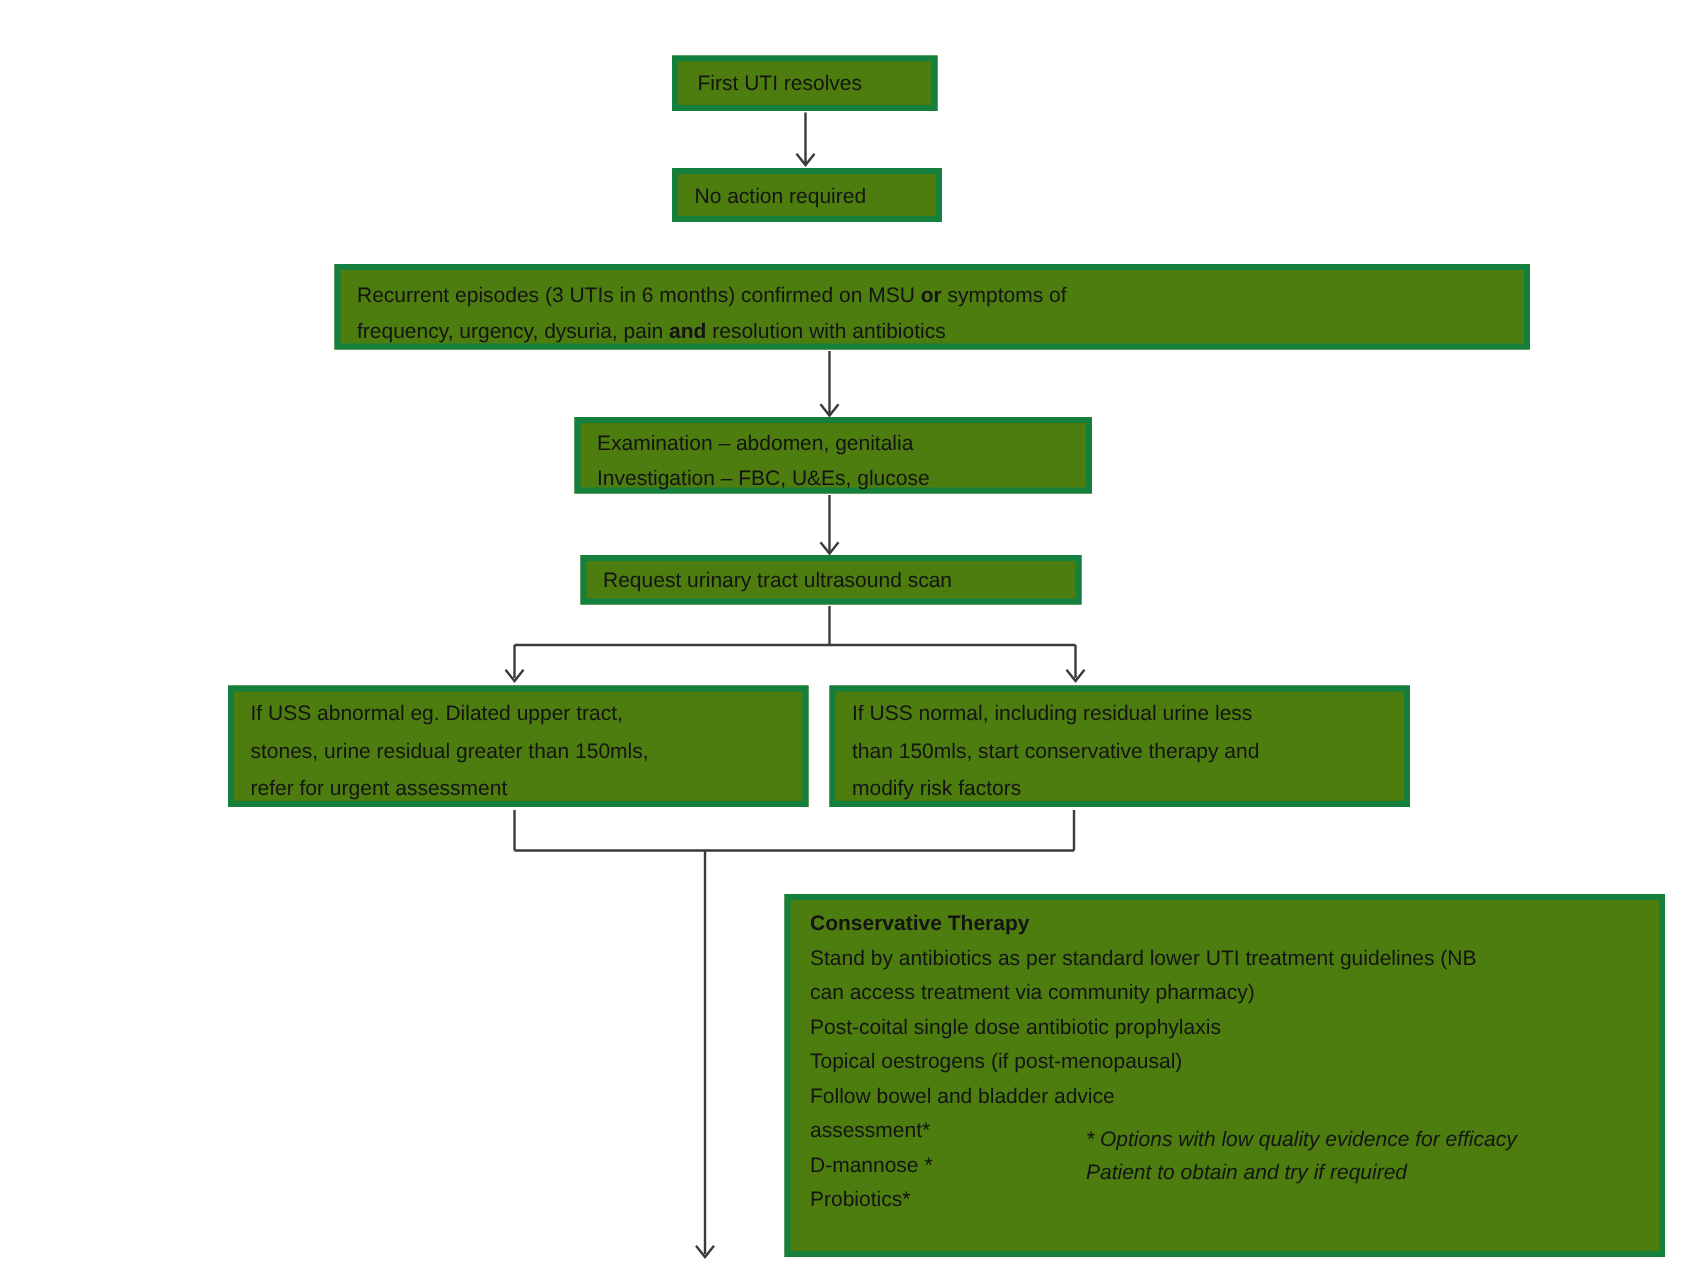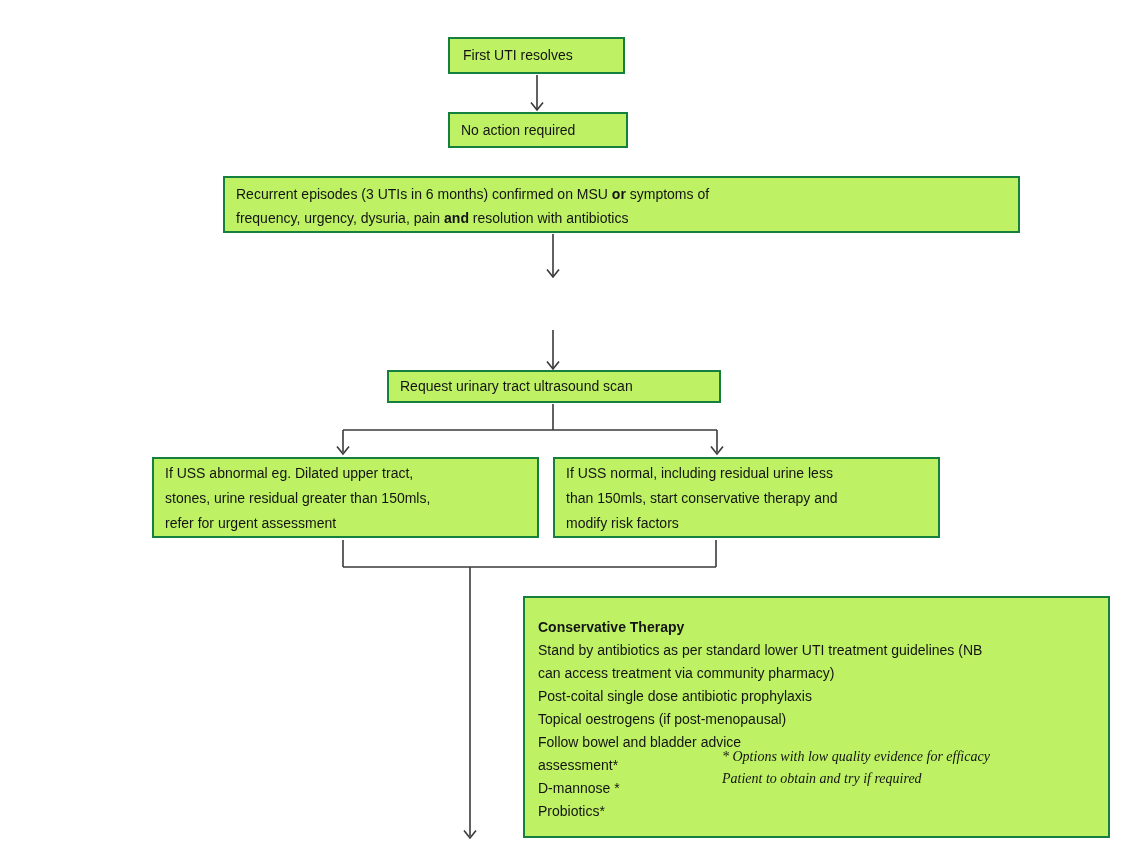--- a/index.html
+++ b/index.html
@@ -22,47 +22,46 @@
     stroke-width: 1.6;
     fill: none;
   }
   .wires .bracket {
     stroke: #303030;
     stroke-width: 1.4;
   }
   .box {
     position: absolute;
     box-sizing: border-box;
-    border: 2px solid #15803d;
-    background: #bef264;
+    border: 4px solid #15803d;
+    background: #4d7c0f;
     font-size: 14px;
     line-height: 23px;
     color: #141414;
   }
   .v-center { display: flex; align-items: center; }
   .box-first-uti   { left: 448px; top: 37px;  width: 177px; height: 37px; padding-left: 13px; }
   .box-no-action   { left: 448px; top: 112px; width: 180px; height: 36px; padding-left: 11px; }
   .box-recurrent   { left: 223px; top: 176px; width: 797px; height: 57px; padding: 4px 0 0 11px; line-height: 24px; }
   .box-examination { left: 383px; top: 278px; width: 345px; height: 51px; padding: 2px 0 0 11px; }
   .box-request     { left: 387px; top: 370px; width: 334px; height: 33px; padding-left: 11px; }
   .box-abnormal    { left: 152px; top: 457px; width: 387px; height: 81px; padding: 2px 0 0 11px; line-height: 25px; }
   .box-normal      { left: 553px; top: 457px; width: 387px; height: 81px; padding: 2px 0 0 11px; line-height: 25px; }
-  .box-conservative{ left: 523px; top: 596px; width: 587px; height: 242px; padding: 18px 0 0 13px; line-height: 23px; }
+  .box-conservative{ left: 523px; top: 596px; width: 587px; height: 242px; padding: 4px 0 0 13px; line-height: 23px; }
   .box b { font-weight: bold; }
   .cons-title { font-weight: bold; }
   .line { white-space: nowrap; }
   .footnote {
     position: absolute;
     left: 197px;
     top: 148px;
     font-style: italic;
     font-size: 14px;
     line-height: 22px;
     white-space: nowrap;
-    font-family: Liberation Serif, serif;
   }
   .footnote .indent { }
 </style>
 </head>
 <body>
 
 <div class="canvas">
 
   <svg class="wires" viewBox="0 0 1131 851" xmlns="http://www.w3.org/2000/svg">
 
@@ -109,20 +108,24 @@
 
   <div class="box box-no-action v-center">
     <span>No action required</span>
   </div>
 
   <div class="box box-recurrent">
     <div class="line"><span>Recurrent episodes (3 UTIs in 6 months) confirmed on MSU</span> <b>or</b> <span>symptoms of</span></div>
     <div class="line"><span>frequency, urgency, dysuria, pain</span> <b>and</b> <span>resolution with antibiotics</span></div>
   </div>
 
+  <div class="box box-examination">
+    <div class="line">Examination – abdomen, genitalia</div>
+    <div class="line">Investigation – FBC, U&amp;Es, glucose</div>
+  </div>
 
   <div class="box box-request v-center">
     <span>Request urinary tract ultrasound scan</span>
   </div>
 
   <div class="box box-abnormal">
     <div class="line">If USS abnormal eg. Dilated upper tract,</div>
     <div class="line">stones, urine residual greater than 150mls,</div>
     <div class="line">refer for urgent assessment</div>
   </div>

